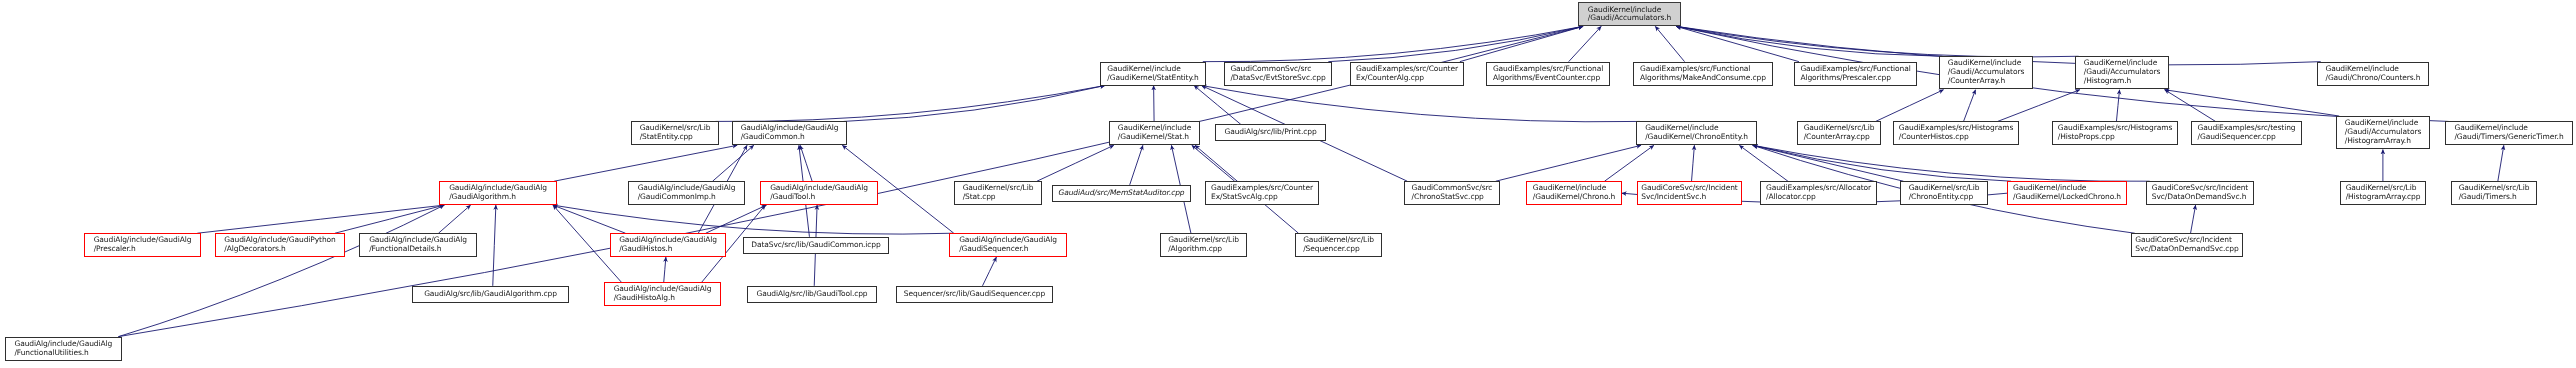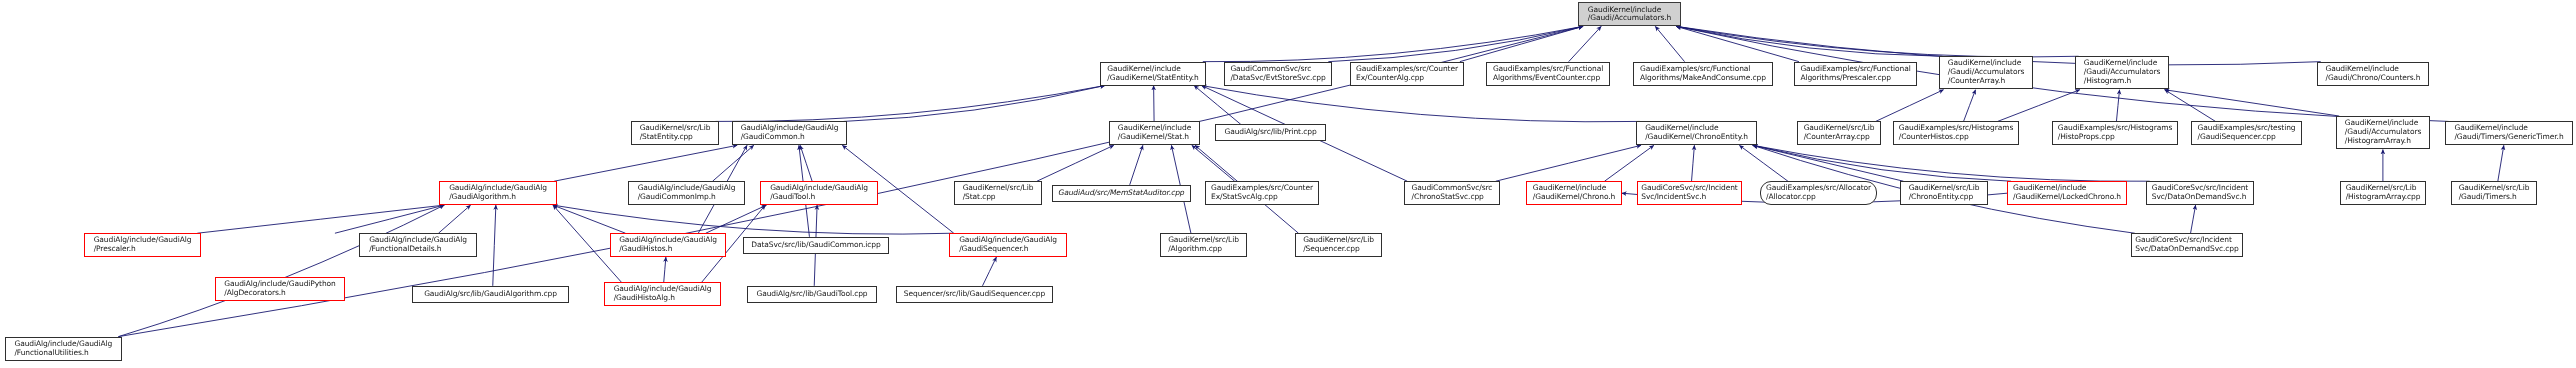--- a/index.html
+++ b/index.html
@@ -177,35 +177,35 @@
 /Stat.cpp</div>
       <div class="node thick" style="left: 1052px; top: 185px; width: 139px; height: 16.7px; font-style: italic;">GaudiAud/src/MemStatAuditor.cpp</div>
       <div class="node" style="left: 1205px; top: 181px; width: 114px; height: 24px;">GaudiExamples/src/Counter
 Ex/StatSvcAlg.cpp</div>
       <div class="node thick" style="left: 1404px; top: 181px; width: 96px; height: 24px;">GaudiCommonSvc/src
 /ChronoStatSvc.cpp</div>
       <div class="node red" style="left: 1526px; top: 181px; width: 96px; height: 24px;">GaudiKernel/include
 /GaudiKernel/Chrono.h</div>
       <div class="node red" style="left: 1637px; top: 181px; width: 105px; height: 24px;">GaudiCoreSvc/src/Incident
 Svc/IncidentSvc.h</div>
-      <div class="node thick" style="left: 1760px; top: 181px; width: 117px; height: 24px; border-radius: 11px;">GaudiExamples/src/Allocator
+      <div class="node thick" style="left: 1760px; top: 181px; width: 117px; height: 24px;">GaudiExamples/src/Allocator
 /Allocator.cpp</div>
       <div class="node thick" style="left: 1900px; top: 181px; width: 88px; height: 24px;">GaudiKernel/src/Lib
 /ChronoEntity.cpp</div>
       <div class="node red" style="left: 2007px; top: 181px; width: 120px; height: 24px;">GaudiKernel/include
 /GaudiKernel/LockedChrono.h</div>
       <div class="node" style="left: 2146px; top: 181px; width: 108px; height: 24px;">GaudiCoreSvc/src/Incident
 Svc/DataOnDemandSvc.h</div>
       <div class="node" style="left: 2340px; top: 181px; width: 86px; height: 24px;">GaudiKernel/src/Lib
 /HistogramArray.cpp</div>
       <div class="node" style="left: 2451px; top: 181px; width: 86px; height: 24px;">GaudiKernel/src/Lib
 /Gaudi/Timers.h</div>
       <div class="node red" style="left: 84px; top: 233px; width: 117px; height: 24px;">GaudiAlg/include/GaudiAlg
 /Prescaler.h</div>
-      <div class="node red" style="left: 215px; top: 233px; width: 130px; height: 24px; margin-top: 44px;">GaudiAlg/include/GaudiPython
+      <div class="node red" style="left: 215px; top: 233px; width: 130px; height: 24px;">GaudiAlg/include/GaudiPython
 /AlgDecorators.h</div>
       <div class="node thick" style="left: 359px; top: 233px; width: 118px; height: 24px;">GaudiAlg/include/GaudiAlg
 /FunctionalDetails.h</div>
       <div class="node red" style="left: 610px; top: 233px; width: 116px; height: 24px;">GaudiAlg/include/GaudiAlg
 /GaudiHistos.h</div>
       <div class="node thick" style="left: 743px; top: 237px; width: 146px; height: 16.7px;">DataSvc/src/lib/GaudiCommon.icpp</div>
       <div class="node red" style="left: 949px; top: 233px; width: 118px; height: 24px;">GaudiAlg/include/GaudiAlg
 /GaudiSequencer.h</div>
       <div class="node" style="left: 1160px; top: 233px; width: 87px; height: 24px;">GaudiKernel/src/Lib
 /Algorithm.cpp</div>

